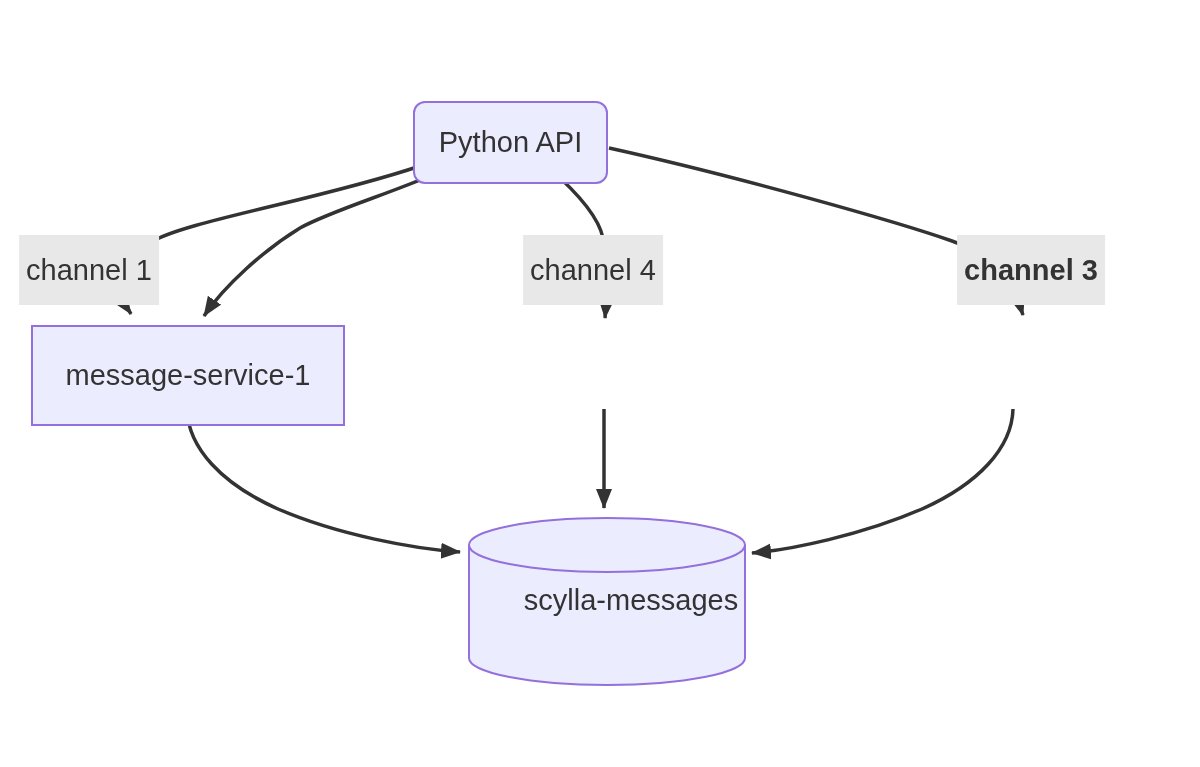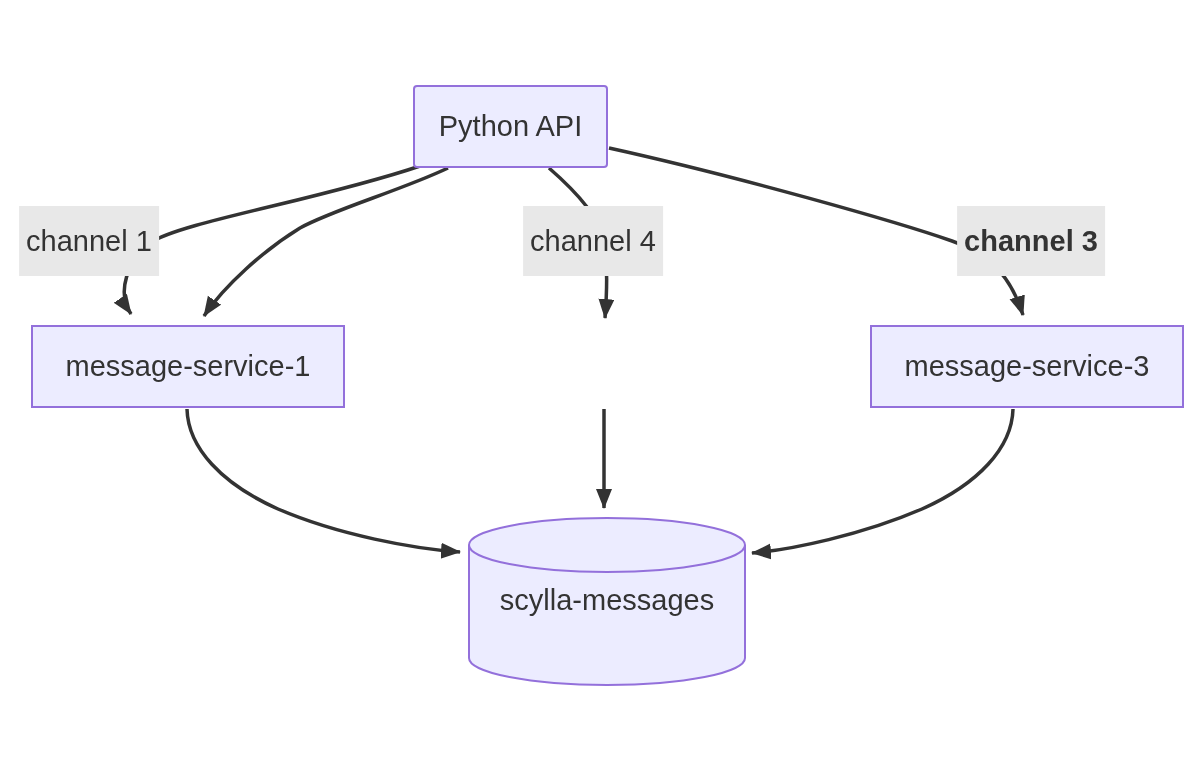--- a/index.html
+++ b/index.html
@@ -38,21 +38,22 @@
     border: 2px solid #9370DB;
     color: #333333;
     font-size: 29px;
     display: flex;
     align-items: center;
     justify-content: center;
     box-sizing: border-box;
     white-space: nowrap;
   }
   .node.rounded {
-    border-radius: 4px;
+    border-radius: 12px;
+    margin-top: 16px;
   }
   .cyl-label {
     position: absolute;
     z-index: 2;
     color: #333333;
     font-size: 29px;
     display: flex;
     align-items: center;
     justify-content: center;
     white-space: nowrap;
@@ -60,27 +61,28 @@
   .edge-label {
     position: absolute;
     z-index: 3;
     transform: translate(-50%, -50%);
     background: #e8e8e8;
     color: #333333;
     font-size: 29px;
     line-height: 38px;
     padding: 16px 7px;
     white-space: nowrap;
+    margin-top: 29px;
   }
   
   #node-python-api        { left: 413px; top:  85px; width: 195px; height: 83px; }
-  #node-message-service-1 { left:  31px; top: 325px; width: 314px; height: 83px; }
+  #node-message-service-1 { left:  31px; top: 325px; width: 314px; height: 101px; }
   #node-message-service-2 { left: 450px; top: 325px; width: 312px; height: 83px; }
   #node-message-service-3 { left: 870px; top: 325px; width: 314px; height: 83px; }
-  #cyl-label-box          { left: 469px; top: 560px; width: 276px; height: 80px; }
+  #cyl-label-box          { left: 469px; top: 560px; width: 276px; height: 80px; padding-left: 24px; }
   #edge-label-1 { left:  89px; top: 241px; }
   #edge-label-4 { left: 302px; top: 241px; }
   #edge-label-2 { left: 593px; top: 241px; }
   #edge-label-3 { left: 1031px; top: 241px; font-weight: bold; }
 </style>
 </head>
 <body>
 
 <div class="canvas">
 
@@ -107,23 +109,20 @@
 
   <div class="node rounded" id="node-python-api">
     <span>Python API</span>
   </div>
 
   <div class="node" id="node-message-service-1">
     <span>message-service-1</span>
   </div>
 
 
-  <div class="node" id="node-message-service-3">
-    <span>message-service-3</span>
-  </div>
 
   <div class="cyl-label" id="cyl-label-box">
     <span>scylla-messages</span>
   </div>
 
   <div class="edge-label" id="edge-label-1">channel 1</div>
   <div class="edge-label" id="edge-label-2">channel 4</div>
   <div class="edge-label" id="edge-label-3">channel 3</div>
 
 </div>

